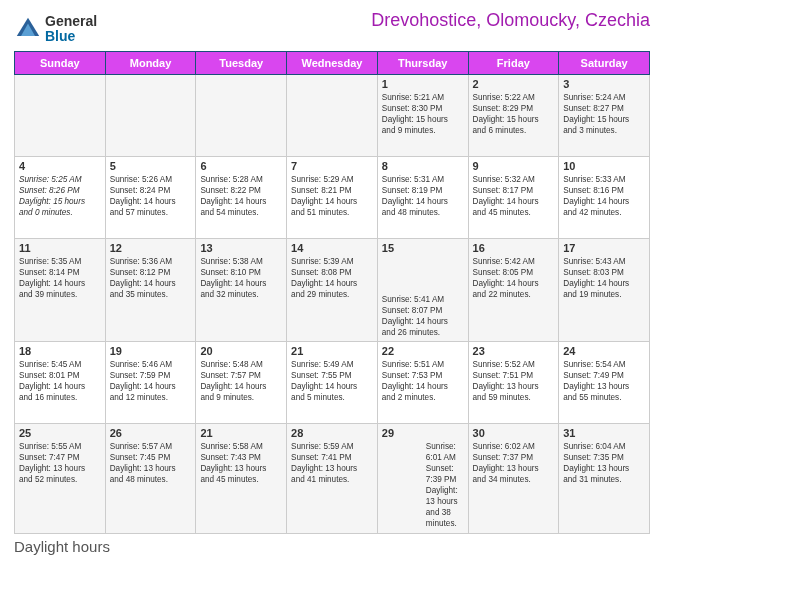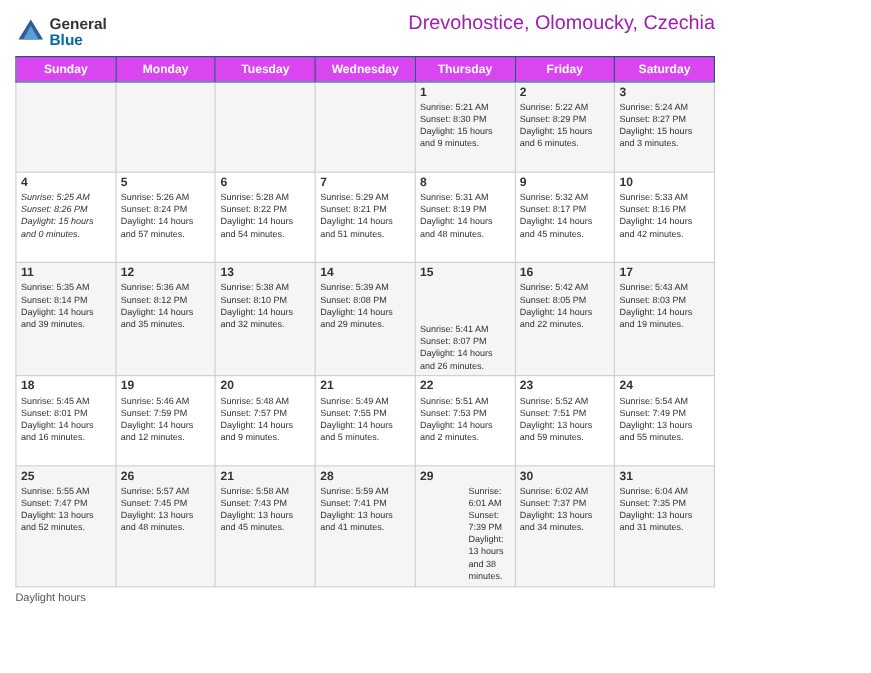--- a/index.html
+++ b/index.html
@@ -92,21 +92,21 @@
       font-size: 11px;
       display: block;
       margin-bottom: 2px;
     }
     .day-info {
       font-size: 8.2px;
       line-height: 1.35;
     }
     .footer {
       margin-top: 4px;
-      font-size: 10px;
+      font-size: 15px;
       color: #555;
     }
   </style>
 </head>
 <body>
 
 <div class="page">
   <div class="header">
     <div class="logo">
       <svg class="logo-icon" viewBox="0 0 40 40">

